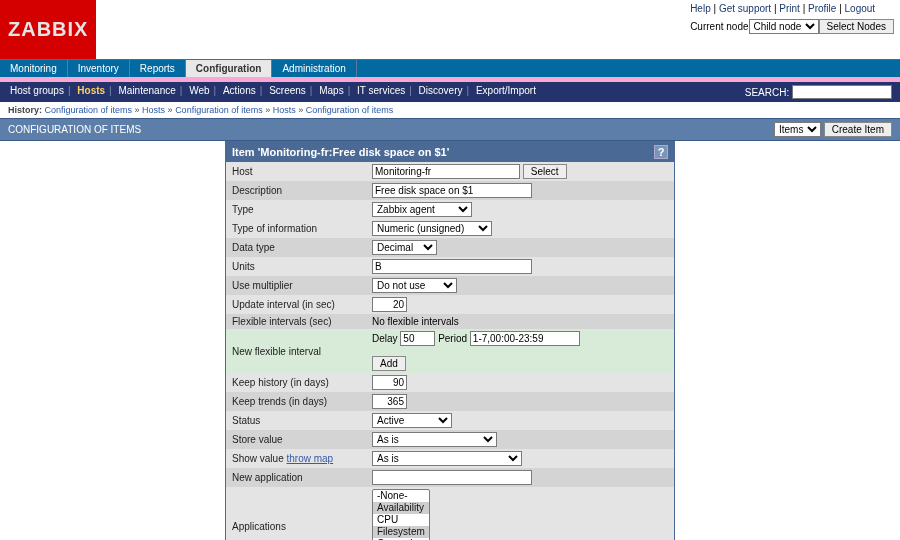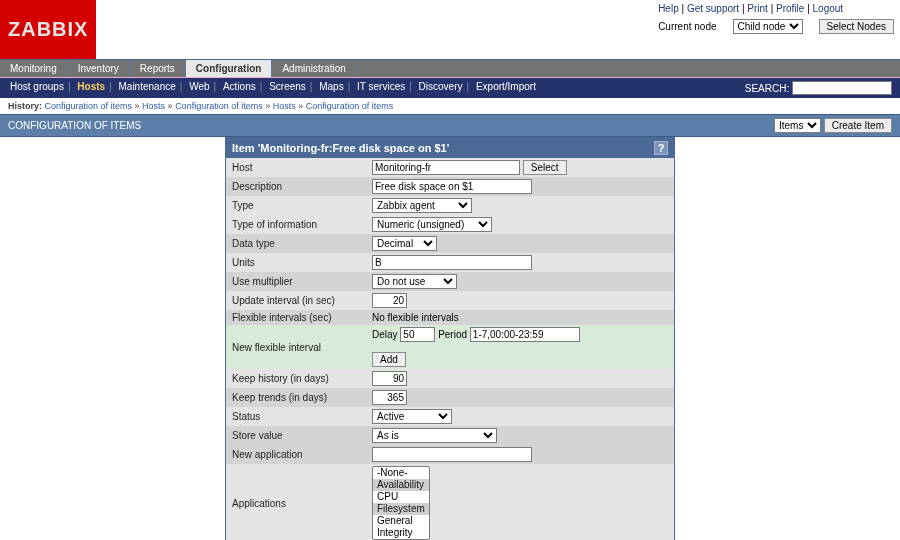--- a/index.html
+++ b/index.html
@@ -1,22 +1,22 @@
 <!DOCTYPE html>
 <html><head>
 <meta charset="utf-8">
 <style>
 *{box-sizing:border-box;margin:0;padding:0}
 body{font-family:Verdana,Arial,sans-serif;font-size:10px;background:#fff;color:#000}
 .logo{background:#d40000;color:#e5e5e5;font-size:20px;font-weight:bold;padding:18px 8px;display:inline-block;letter-spacing:1px}
 .topbar{display:flex;justify-content:space-between;align-items:flex-start}
 .toplinks{padding:3px 6px;font-size:10px}
 .toplinks a{color:#1a3a6e;text-decoration:none;cursor:pointer}
-.nodebar{padding:2px 6px;font-size:10px;display:flex;align-items:center;gap:16px;justify-content:flex-end}
-.menu{background:#737373;display:flex;border-top:1px solid #4a6a90;border-bottom:1px solid #f9a8d4}
+.nodebar{padding:2px 6px;font-size:10px;display:flex;align-items:center;gap:0;justify-content:flex-end}
+.menu{background:#0369a1;display:flex;border-top:1px solid #4a6a90;border-bottom:5px solid #f9a8d4}
 .menu .tab{padding:3px 10px;color:#fff;font-size:10px;cursor:pointer;border-right:1px solid #5a7aa0}
 .menu .tab.sel{background:#e8e8e8;color:#333;font-weight:bold}
 .submenu{background:#24336b;color:#fff;padding:3px 8px;font-size:10px;display:flex;align-items:flex-start;justify-content:space-between}
 .submenu .links span{cursor:pointer;padding:0 2px}
 .submenu .links span.sel{color:#ffce63;font-weight:bold}
 .submenu .sep{color:#7a8ab0;padding:0 5px}
 .searchbox{background:#fff;border:1px solid #666;height:14px;width:100px;font-size:10px;padding:0 2px}
 .history{background:#fff;padding:3px 8px;font-size:9px;color:#444}
 .history a{color:#2b5aa8;text-decoration:none}
 .sectionbar{background:#5c7ea8;color:#fff;padding:3px 8px;font-size:10px;display:flex;justify-content:space-between;align-items:center;border-top:1px solid #3a5a88;border-bottom:1px solid #3a5a88}
@@ -165,20 +165,24 @@
             <td><input type="text" style="width: 35px; text-align: right;" value="365"></td>
           </tr>
    <tr class="odd">
             <td class="lbl">Status</td>
             <td><select style="width:80px"><option>Active</option></select></td>
           </tr>
    <tr class="even">
             <td class="lbl">Store value</td>
             <td><select style="width:125px"><option>As is</option></select></td>
           </tr>
+   <tr class="odd">
+            <td class="lbl"><span>Show value</span> <a class="maplink">throw map</a></td>
+            <td><select style="width:150px"><option>As is</option></select></td>
+          </tr>
    <tr class="even">
             <td class="lbl">New application</td>
             <td><input type="text" style="width: 160px;" value=""></td>
           </tr>
    <tr class="odd">
             <td class="lbl">Applications</td>
             <td>
      <select multiple="" size="6" class="appsbox" id="appsbox">
                 <option>-None-</option>
                 <option selected="">Availability</option>

